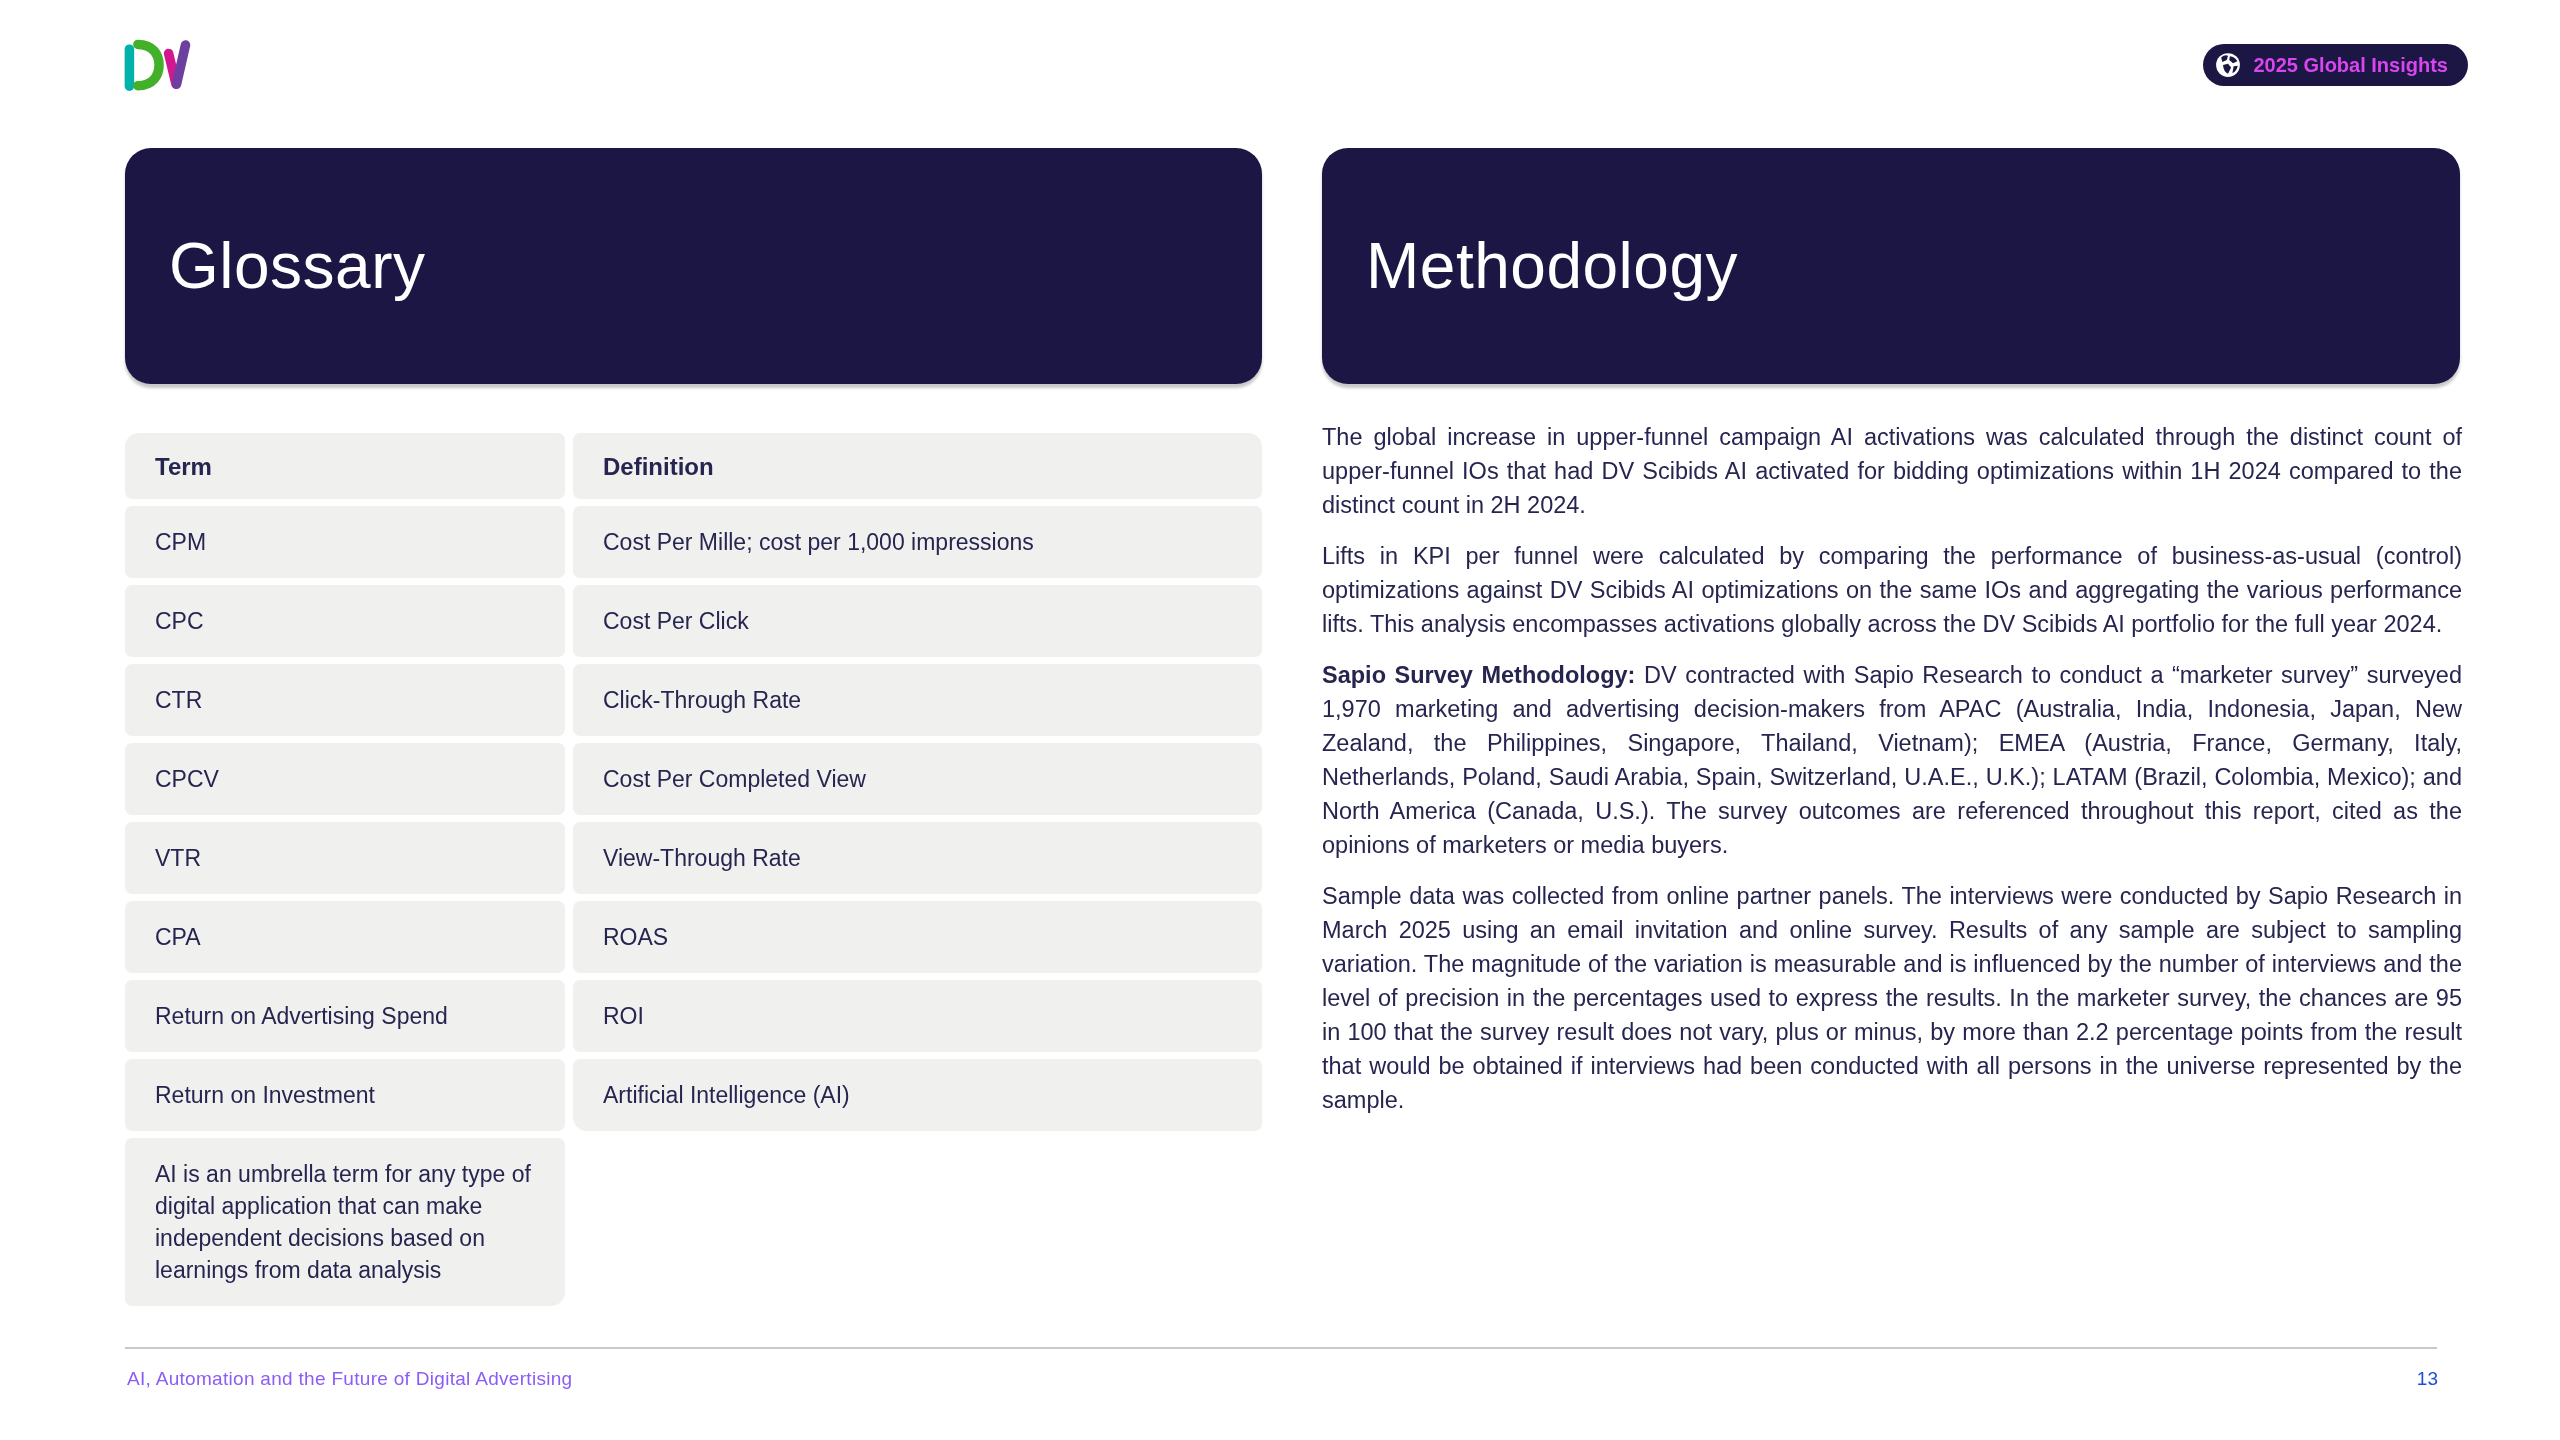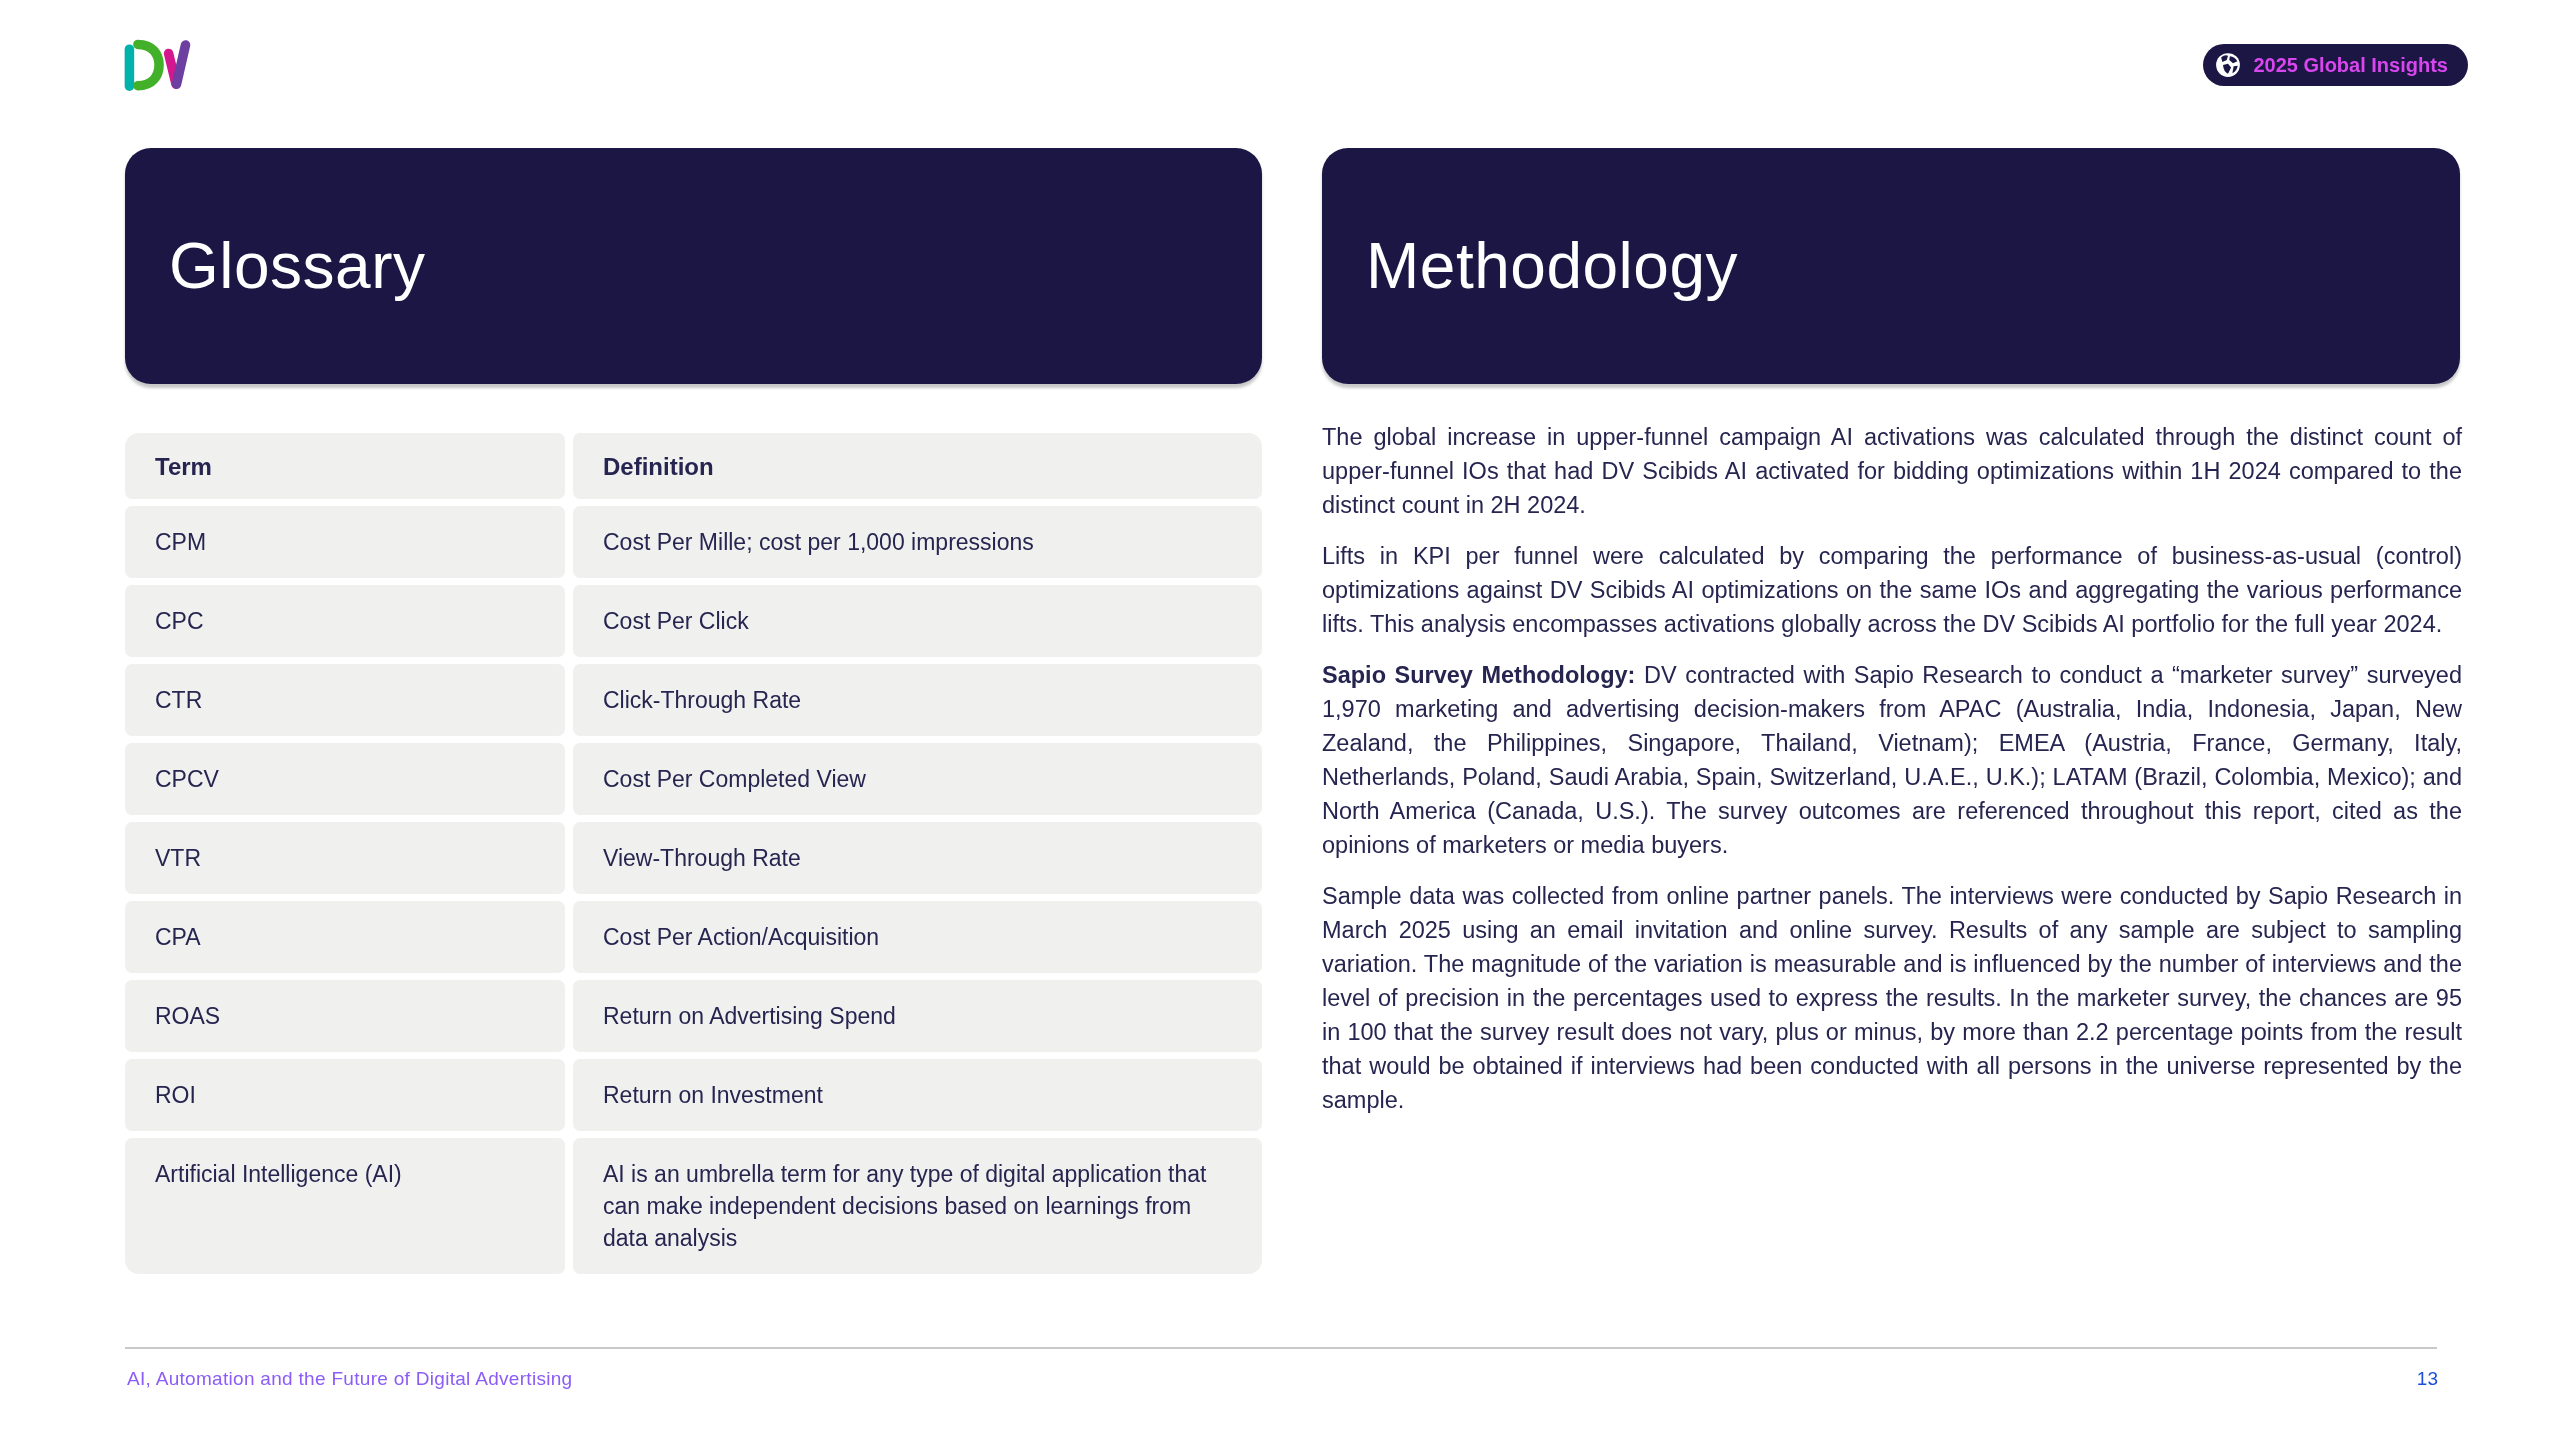--- a/index.html
+++ b/index.html
@@ -167,21 +167,20 @@
       <div class="cell">Cost Per Mille; cost per 1,000 impressions</div>
       <div class="cell">CPC</div>
       <div class="cell">Cost Per Click</div>
       <div class="cell">CTR</div>
       <div class="cell">Click-Through Rate</div>
       <div class="cell">CPCV</div>
       <div class="cell">Cost Per Completed View</div>
       <div class="cell">VTR</div>
       <div class="cell">View-Through Rate</div>
       <div class="cell">CPA</div>
-      <div class="cell">Cost Per Action/Acquisition</div>
       <div class="cell">ROAS</div>
       <div class="cell">Return on Advertising Spend</div>
       <div class="cell">ROI</div>
       <div class="cell">Return on Investment</div>
       <div class="cell">Artificial Intelligence (AI)</div>
       <div class="cell">AI is an umbrella term for any type of digital application that can make independent decisions based on learnings from data analysis</div>
     </div>
 
   <div class="mtext">
       <p>The global increase in upper-funnel campaign AI activations was calculated through the distinct count of upper-funnel IOs that had DV Scibids AI activated for bidding optimizations within 1H 2024 compared to the distinct count in 2H 2024.</p>

